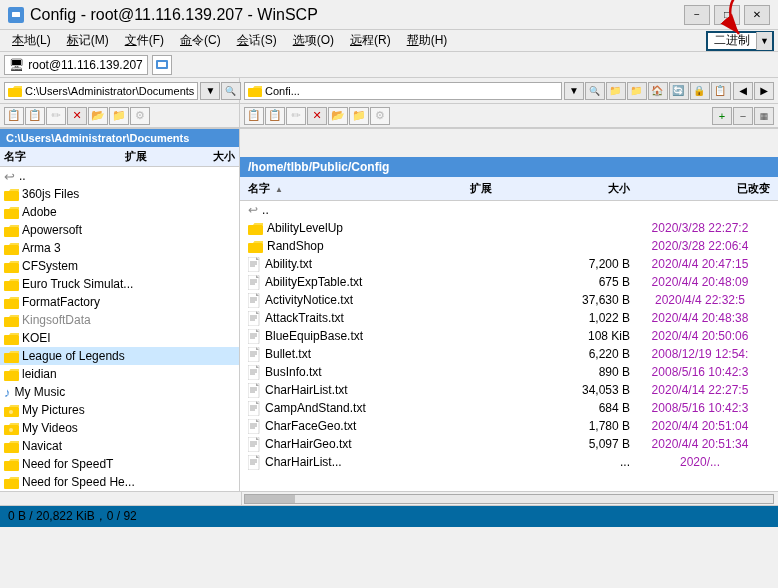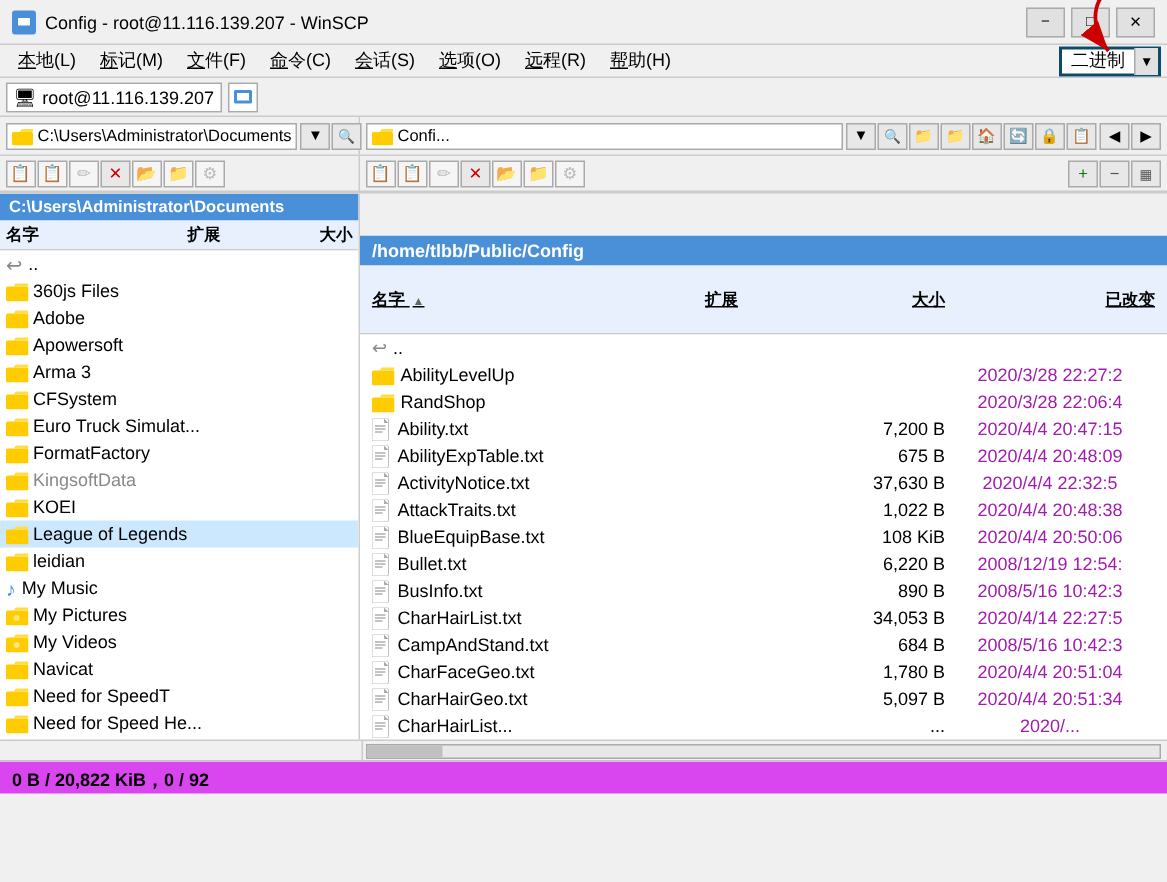--- a/index.html
+++ b/index.html
@@ -166,24 +166,23 @@
       font-weight: bold;
       height: 20px;
       display: flex;
       align-items: center;
     }
     #right-header {
       background: #e8f0fe;
       border-bottom: 1px solid #ccc;
       display: flex;
       align-items: center;
-      padding: 15px 8px;
+      padding: 4px 8px;
       font-size: 11px;
       font-weight: bold;
-      text-decoration: underline;
     }
     .r-col-name { flex: 1; }
     .r-col-ext { width: 80px; }
     .r-col-size { width: 80px; text-align: right; }
     .r-col-date { width: 140px; text-align: right; }
 
     #right-list {
       flex: 1;
       overflow-y: auto;
       background: white;
@@ -198,29 +197,28 @@
       border-bottom: none;
     }
     .r-item-icon { margin-right: 4px; font-size: 12px; }
     .r-item-name { flex: 1; font-size: 12px; }
     .r-item-ext { width: 80px; font-size: 12px; }
     .r-item-size { width: 80px; text-align: right; font-size: 12px; }
     .r-item-date { width: 140px; text-align: center; font-size: 12px; color: #a21caf; }
 
     
     #status-bar {
-      background: #d946ef;
+      background: #0369a1;
       border-top: 1px solid #ccc;
       height: 22px;
       display: flex;
-      align-items: flex-end;
+      align-items: center;
       padding: 0 8px;
       font-size: 12px;
       gap: 8px;
-      font-weight: bold;
     }
 
     
     .sort-arrow { font-size: 8px; color: #666; margin-left: 2px; }
 
     
     #left-tree::-webkit-scrollbar,
     #right-list::-webkit-scrollbar { width: 14px; }
     #left-tree::-webkit-scrollbar-track,
     #right-list::-webkit-scrollbar-track { background: #f5f5f5; border-left: 1px solid #ccc; }
@@ -289,21 +287,21 @@
 <body>
 
 <div id="title-bar" style="position:relative;">
   <div id="title-bar-icon">
     <svg width="14" height="14" viewBox="0 0 14 14">
       <rect x="1" y="2" width="12" height="9" fill="#4a90d9" rx="1"></rect>
       <rect x="3" y="4" width="8" height="5" fill="white" rx="0.5"></rect>
       <rect x="4" y="10" width="6" height="1.5" fill="#4a90d9"></rect>
     </svg>
   </div>
-  <span style="font-size:12px; flex:1;">Config - root@11.116.139.207 - WinSCP</span>
+  <span style="font-size:16px; flex:1;">Config - root@11.116.139.207 - WinSCP</span>
   <div id="window-controls">
     <button class="win-btn">−</button>
     <button class="win-btn">□</button>
     <button class="win-btn close">✕</button>
   </div>
 </div>
 
 <div id="menu-bar">
   <span class="menu-item"><span class="underline">本</span>地(L)</span>
   <span class="menu-item"><span class="underline">标</span>记(M)</span>

